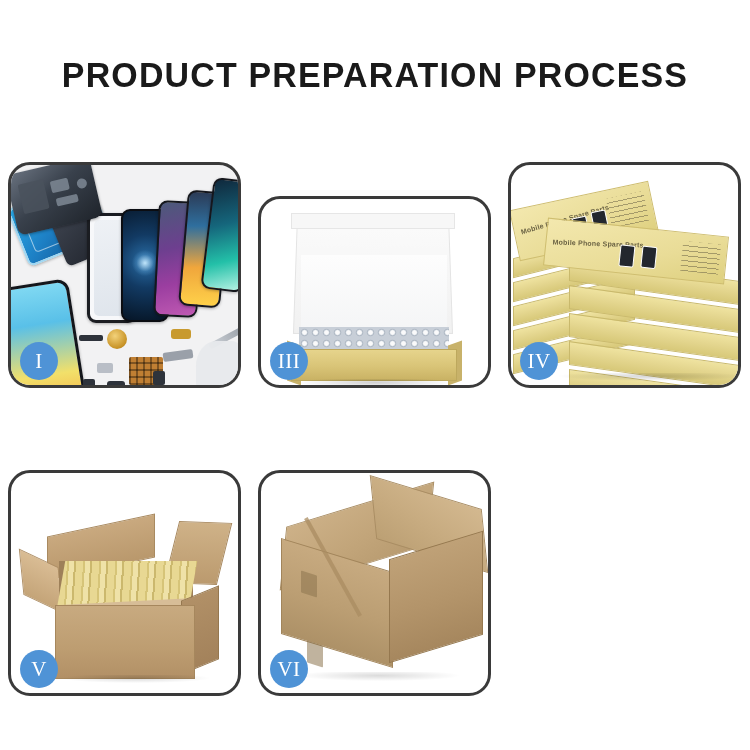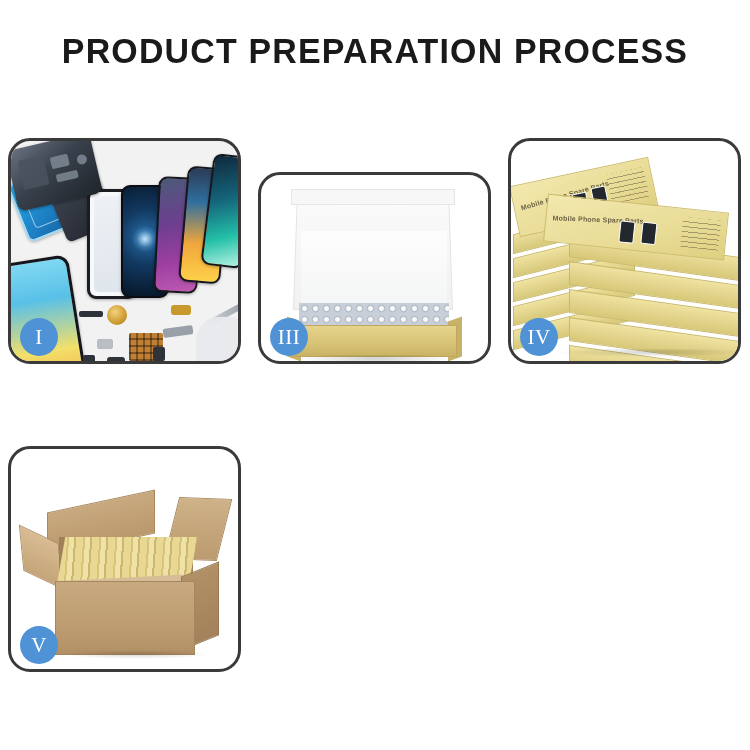--- a/index.html
+++ b/index.html
@@ -13,21 +13,21 @@
   }
 
   #page {
     position: relative;
     width: 750px;
     height: 750px;
     background: #ffffff;
   }
 
   
-  .header { padding-top: 30px; text-align: center; }
+  .header { padding-top: 30px; text-align: center; margin-top: 24px; }
 
   .title {
     font-family: "Liberation Sans", sans-serif;
     font-weight: bold;
     font-size: 35px;
     line-height: 42px;
     letter-spacing: 1.2px;
     color: #1a1a1a;
     transform: scaleX(0.97);
   }
@@ -505,15 +505,28 @@
         <div class="c5-inner"></div>
         <div class="c5-items"></div>
         <div class="c5-rim"></div>
         <div class="c5-side"></div>
         <div class="c5-body"></div>
         <div class="c5-shadow"></div>
       </div>
       <div class="badge">V</div>
     </div>
 
+    <div class="panel p6">
+      <div class="panel-scene">
+        <div class="c6-top"></div>
+        <div class="c6-top2"></div>
+        <div class="c6-left"></div>
+        <div class="c6-right"></div>
+        <div class="c6-seam"></div>
+        <div class="c6-tab t1"></div>
+        <div class="c6-tab t2"></div>
+        <div class="c6-shadow"></div>
+      </div>
+      <div class="badge">VI</div>
+    </div>
 
   </div>
 </div>
 
 </body></html>

